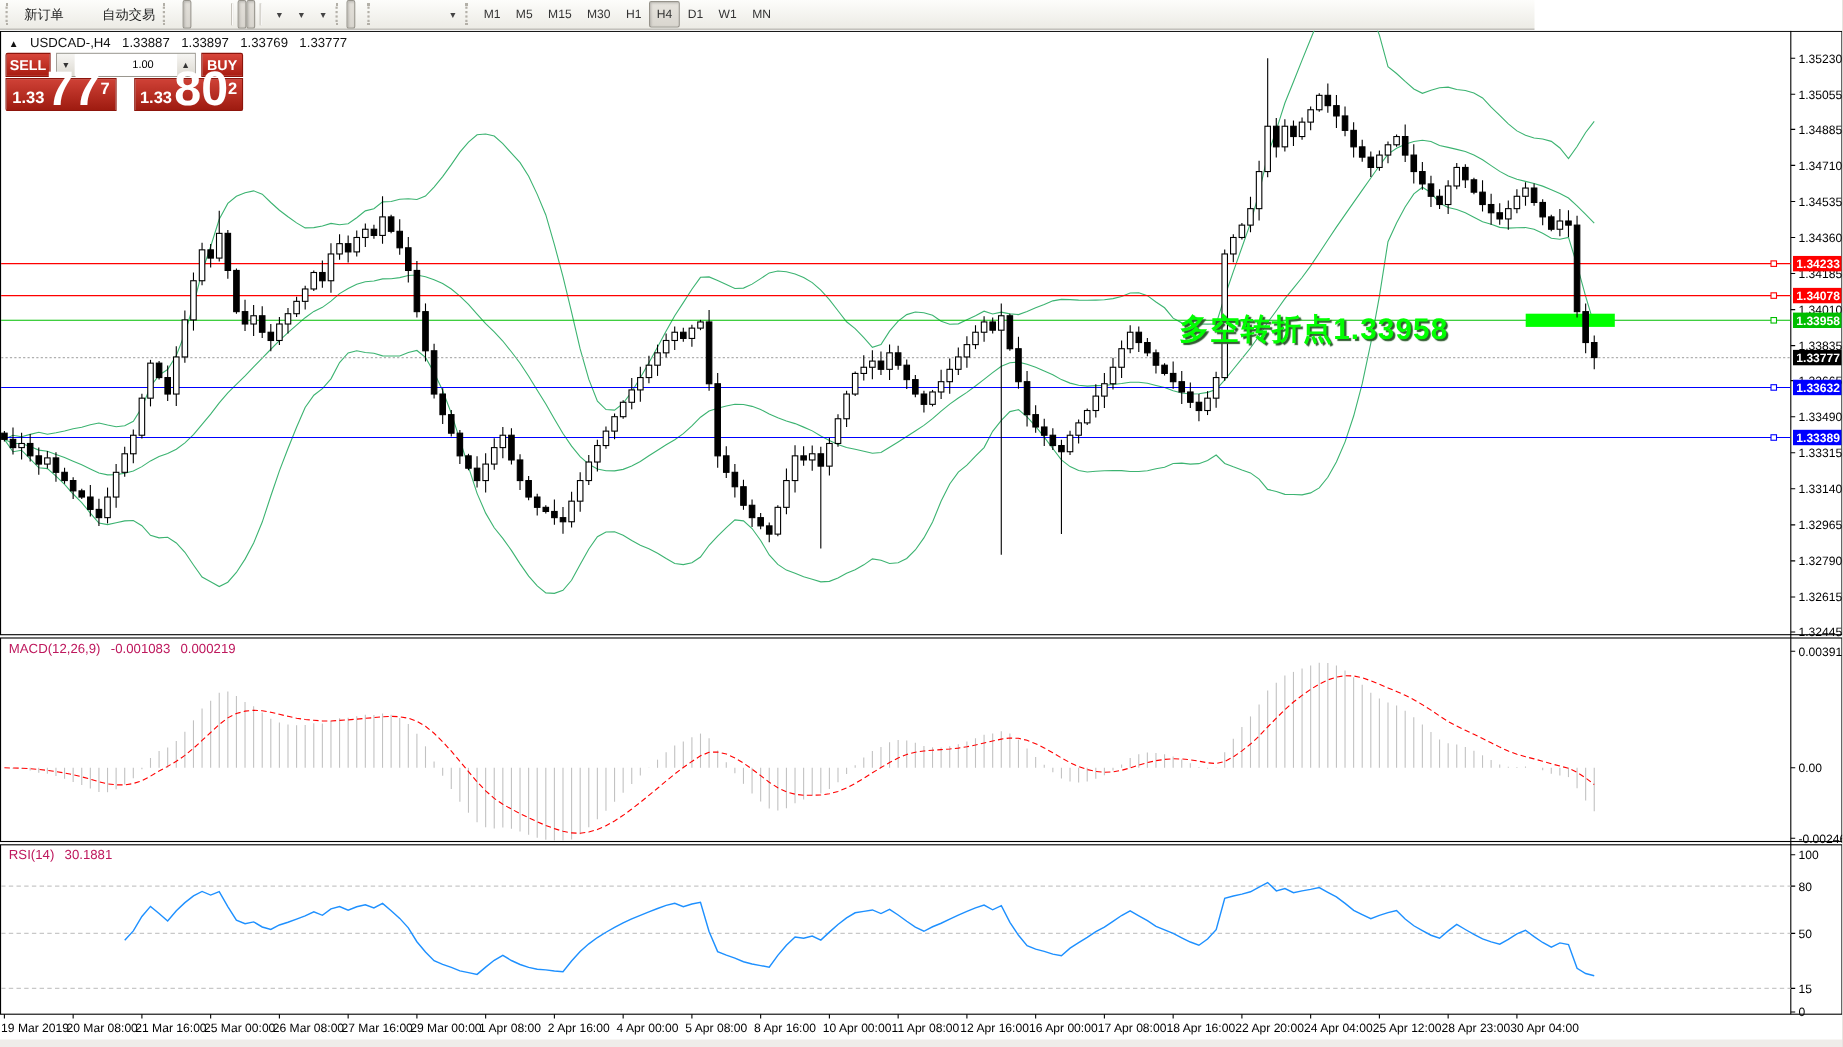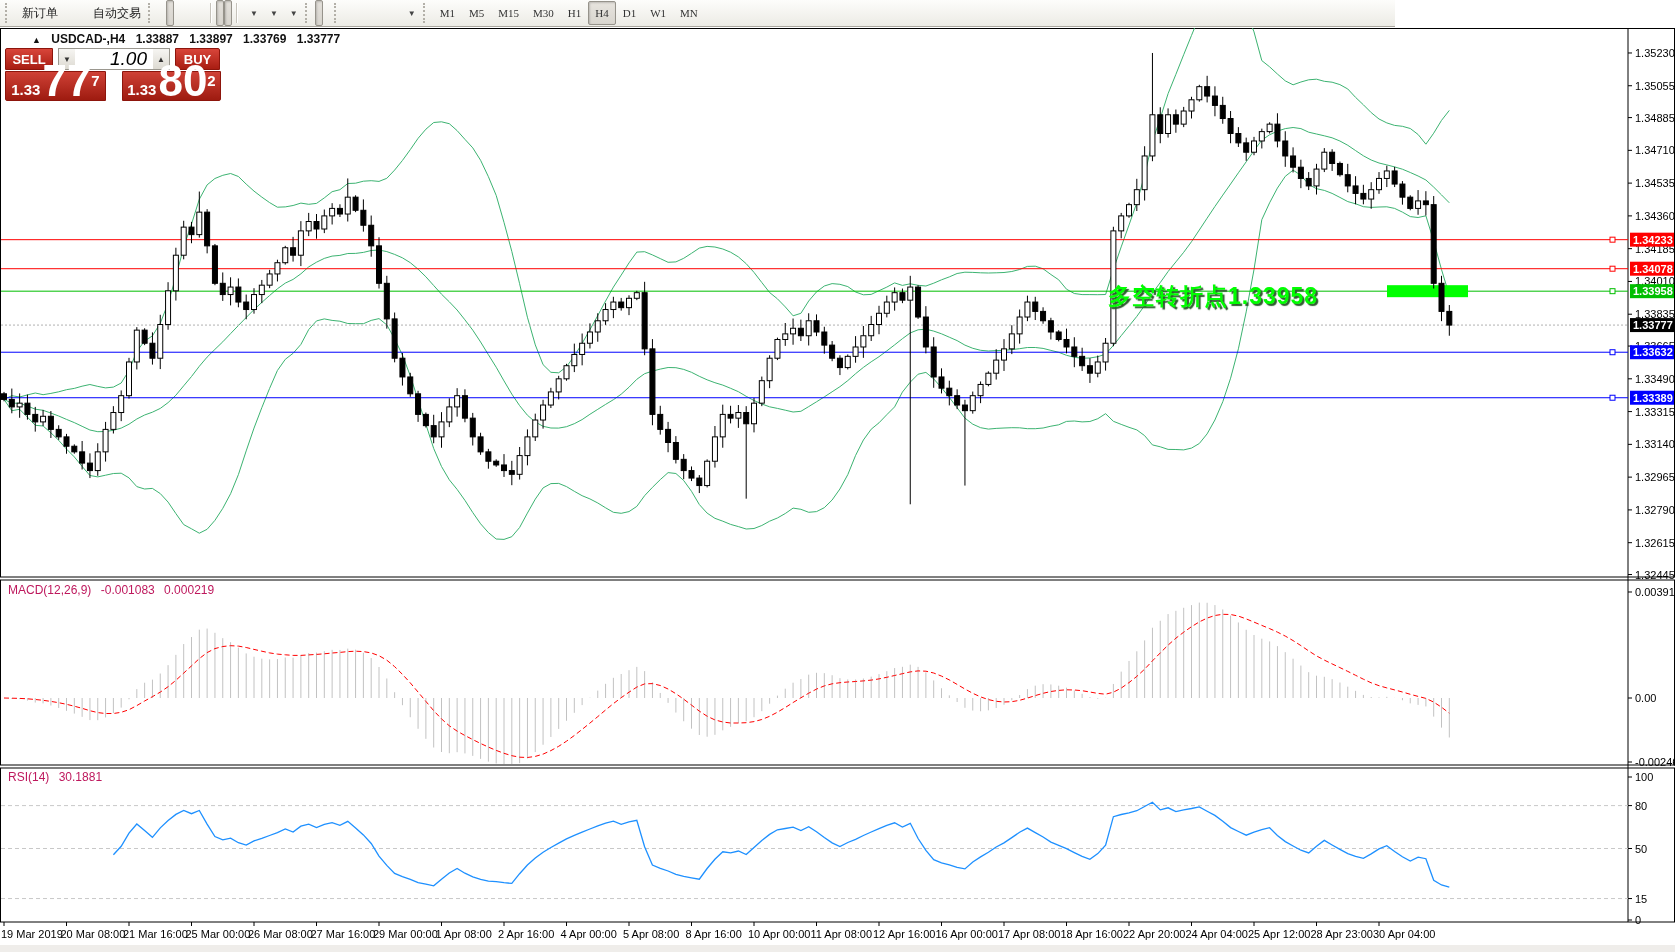--- a/index.html
+++ b/index.html
@@ -7,45 +7,45 @@
           font-family:"Liberation Sans",sans-serif;-webkit-font-smoothing:antialiased;}
   
   .toolbar{position:absolute;left:0;top:0;width:1395px;height:27px;display:flex;align-items:center;
            background:linear-gradient(#fdfdfb,#ecebe5);border-bottom:1px solid #a9a69e;padding:0 2px;box-sizing:border-box;}
   .tb-grip{width:3px;height:20px;border-left:2px dotted #b3b0a8;margin:0 5px 0 3px;}
   .tb-sep{width:1px;height:20px;background:#c6c3bb;border-right:1px solid #fff;margin:0 4px;}
   .tb-btn{display:inline-flex;align-items:center;gap:3px;height:22px;padding:1px 3px;border:1px solid transparent;
           border-radius:2px;font-size:12px;color:#222;cursor:default;white-space:nowrap;}
   .tb-btn.pressed{background:linear-gradient(#e3e0da,#d8d5ce);border-color:#96938b;box-shadow:inset 1px 1px 2px rgba(0,0,0,.18);}
   .tb-btn .drop{font-size:8px;color:#444;margin-left:1px;}
-  .tb-tf{font-size:11px;color:#333;padding:2px 6px;height:18px;display:inline-flex;align-items:center;border:1px solid transparent;border-radius:2px;font-family:Liberation Serif, serif;}
+  .tb-tf{font-size:11px;color:#333;padding:2px 6px;height:18px;display:inline-flex;align-items:center;border:1px solid transparent;border-radius:2px;}
   .tb-tf.pressed{background:linear-gradient(#e7e4de,#d9d6cf);border-color:#96938b;box-shadow:inset 1px 1px 2px rgba(0,0,0,.18);}
   .tb-right{margin-left:auto;margin-right:58px;display:flex;gap:10px;align-items:center;}
   
-  .symbol-line{position:absolute;left:8px;top:32px;font-size:12px;font-weight:bold;color:#111;z-index:5;margin-left:24px;}
+  .symbol-line{position:absolute;left:8px;top:32px;font-size:12px;font-weight:normal;color:#111;z-index:5;}
   .symbol-line span{margin-right:7px;}
   .collapse{font-size:9px;margin-right:4px;cursor:pointer;}
   .trade-panel{position:absolute;left:5px;top:48px;z-index:6;width:216px;}
   .tp-row1{display:flex;height:22px;}
   .btn-red{background:linear-gradient(#d8453a,#a81d12);color:#fff;font-weight:bold;font-size:13px;
            display:flex;align-items:center;justify-content:center;border:1px solid #8d150c;box-sizing:border-box;}
   .sell-btn{width:48px;border-radius:2px 0 0 0;}
   .buy-btn{width:45px;border-radius:0 2px 0 0;text-align:right;}
   .vol-wrap{display:flex;height:22px;border:1px solid #9a978f;box-sizing:border-box;background:#fff;}
   .spin{width:16px;background:linear-gradient(#f6f5f2,#dddad2);font-size:8px;color:#333;display:flex;align-items:center;justify-content:center;border:0;}
-  .vol-input{width:70px;border:0;outline:0;text-align:right;font-size:19px;font-family:"Liberation Sans",sans-serif;padding-right:6px;font-style:italic;}
+  .vol-input{width:70px;border:0;outline:0;text-align:right;font-size:10px;font-family:"Liberation Sans",sans-serif;padding-right:21px;}
   .tp-row2{display:flex;gap:16px;margin-top:1px;}
   .price-box{height:30px;background:linear-gradient(#cf4136,#9e1b10);color:#fff;display:flex;align-items:flex-end;justify-content:center;
              padding:0 4px 1px 4px;box-sizing:border-box;border:1px solid #8d150c;}
   .pb-sell{width:108px;border-radius:0 0 0 2px;}
   .pb-buy{width:106px;border-radius:0 0 2px 0;}
   .pb-small{font-size:15px;font-weight:bold;line-height:1;margin:0 2px 2px 0;}
   .pb-big{font-size:44px;font-weight:bold;line-height:.82;}
   .pb-sup{font-size:15px;font-weight:bold;line-height:1;align-self:flex-start;margin-top:1px;}
-  .annotation{position:absolute;left:1108px;top:281px;font-size:23px;font-weight:bold;color:#00FF00;
+  .annotation{position:absolute;left:1072px;top:281px;font-size:27px;font-weight:bold;color:#00FF00;
               text-shadow:2px 2px 1px #2f5c2f;z-index:4;letter-spacing:1px;}
   .ind-label{position:absolute;left:8px;font-size:12px;color:#be185d;z-index:5;}
   .ind-label span{margin-right:6px;}
   svg{position:absolute;left:0;top:28px;z-index:1;}
   svg text{font-family:"Liberation Sans",sans-serif;}
 </style>
 </head>
 <body>
 
 <div class="screen">

